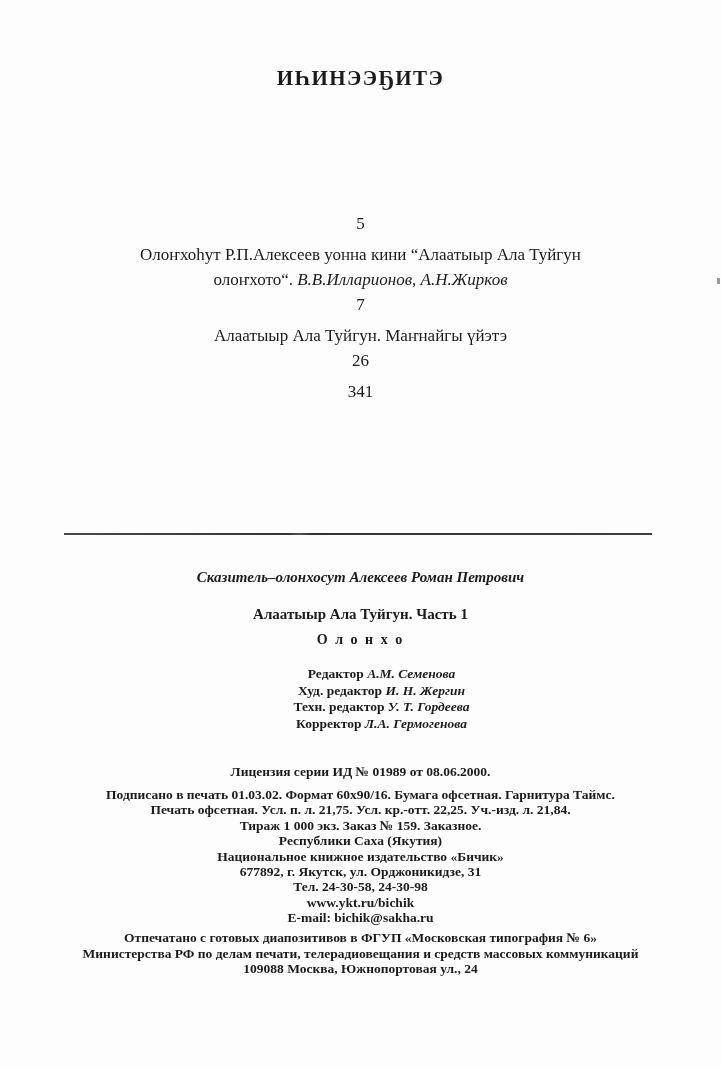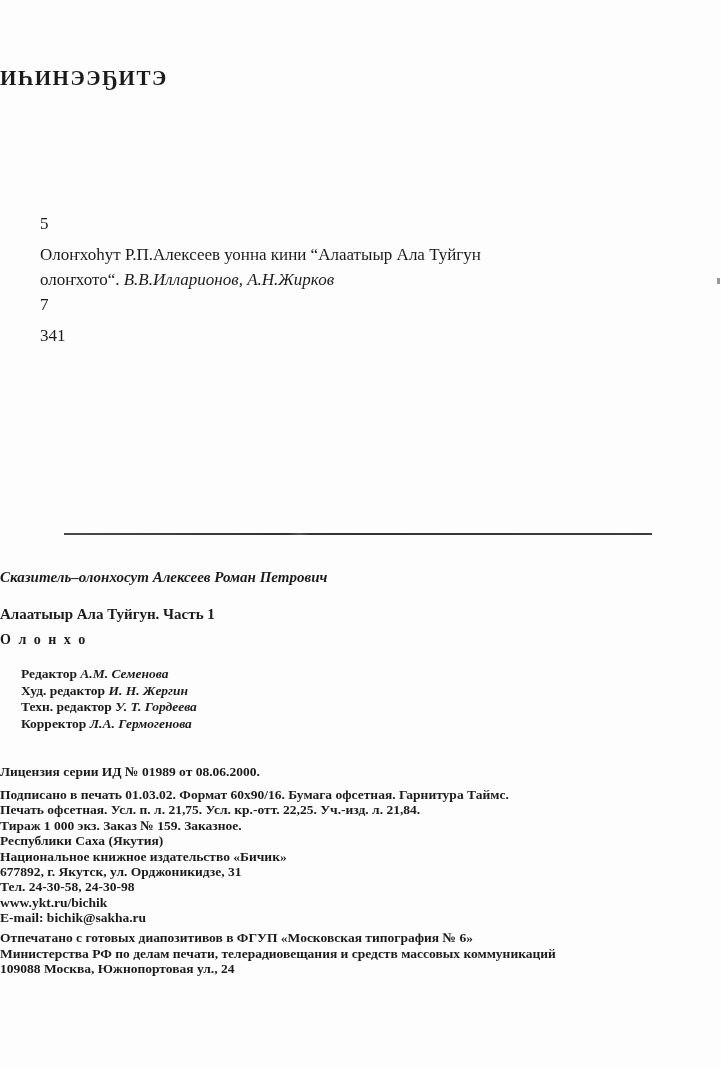--- a/index.html
+++ b/index.html
@@ -8,21 +8,21 @@
   }
   body {
     width: 721px;
     height: 1069px;
     background: #fdfdfd;
     color: #1b1b1b;
     font-family: "Liberation Serif", serif;
     position: relative;
     overflow: hidden;
   }
-  .center { text-align: left; }
+  .center { text-align: center; }
 
   .doc-title {
     position: absolute;
     top: 66px;
     left: 0;
     width: 721px;
     font-size: 21px;
     font-weight: bold;
     letter-spacing: 1.5px;
   }
@@ -138,20 +138,24 @@
 
   <div class="toc-entry">
     <div class="toc-title">
       <span>Олоҥхоһут Р.П.Алексеев уонна кини “Алаатыыр Ала Туйгун</span><br>
       <span>олоҥхото“.</span>
       <span class="toc-authors">В.В.Илларионов, А.Н.Жирков</span>
     </div>
     <div class="toc-page">7</div>
   </div>
 
+  <div class="toc-entry">
+    <div class="toc-title">Алаатыыр Ала Туйгун. Маҥнайгы үйэтэ</div>
+    <div class="toc-page">26</div>
+  </div>
 
   <div class="toc-entry">
     <div class="toc-page">341</div>
   </div>
 
 </div>
 
 <div class="divider"></div>
 
 <div class="storyteller center">Сказитель–олонхосут Алексеев Роман Петрович</div>

